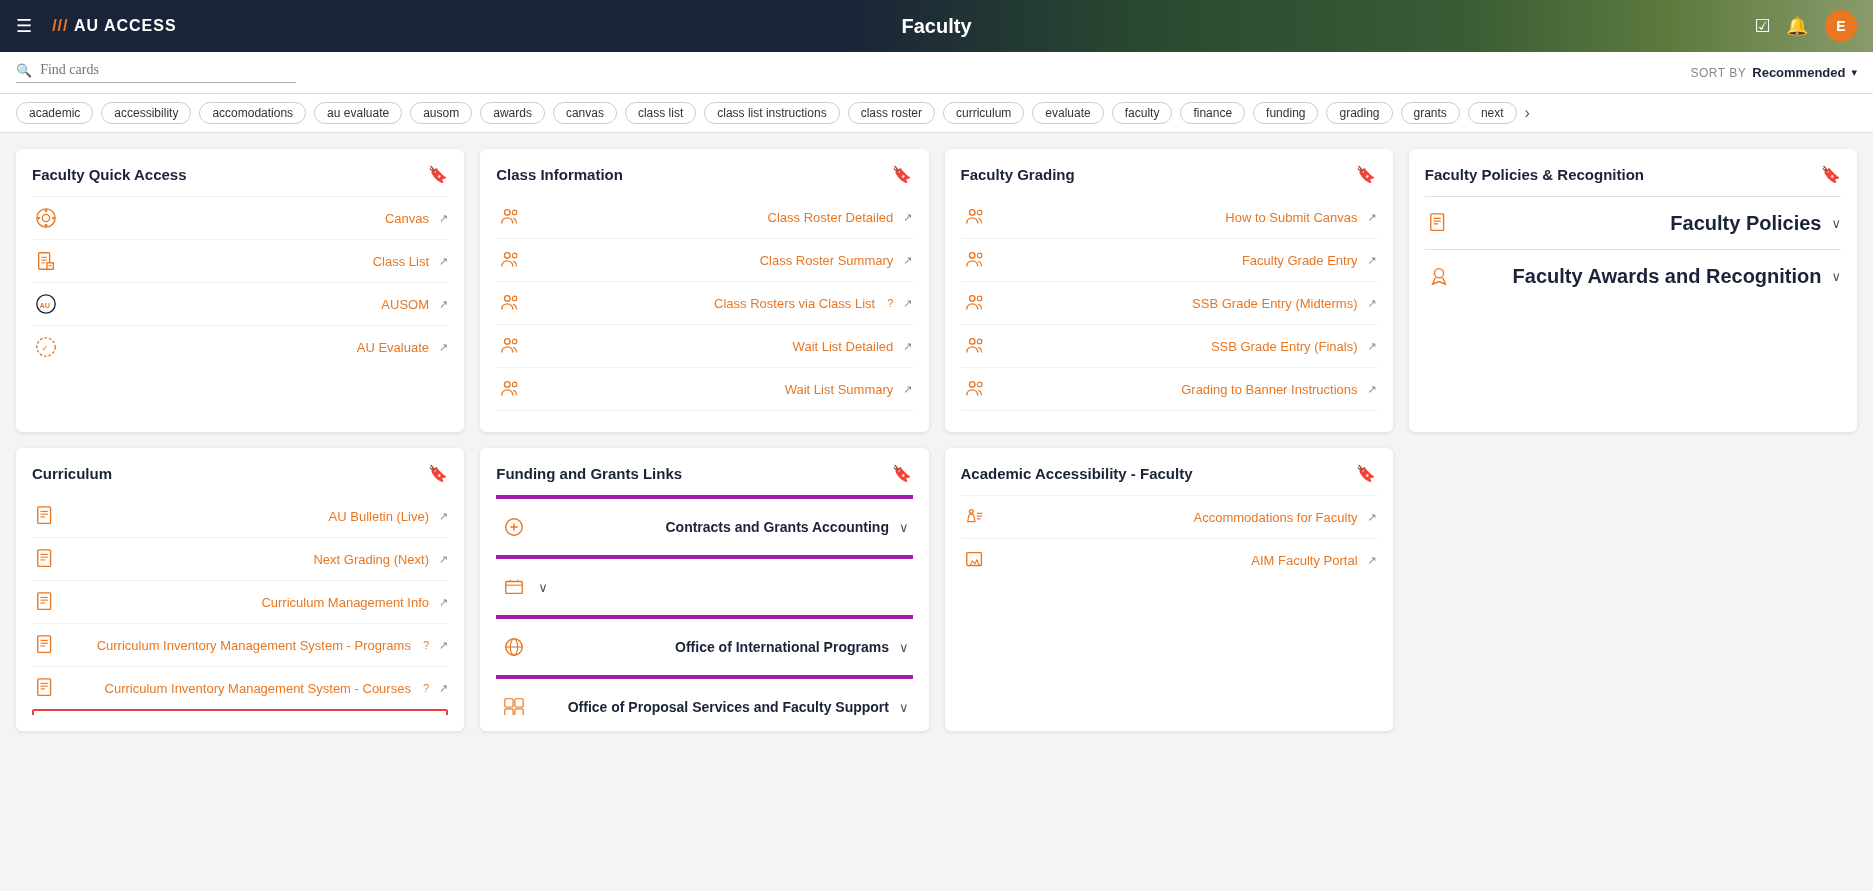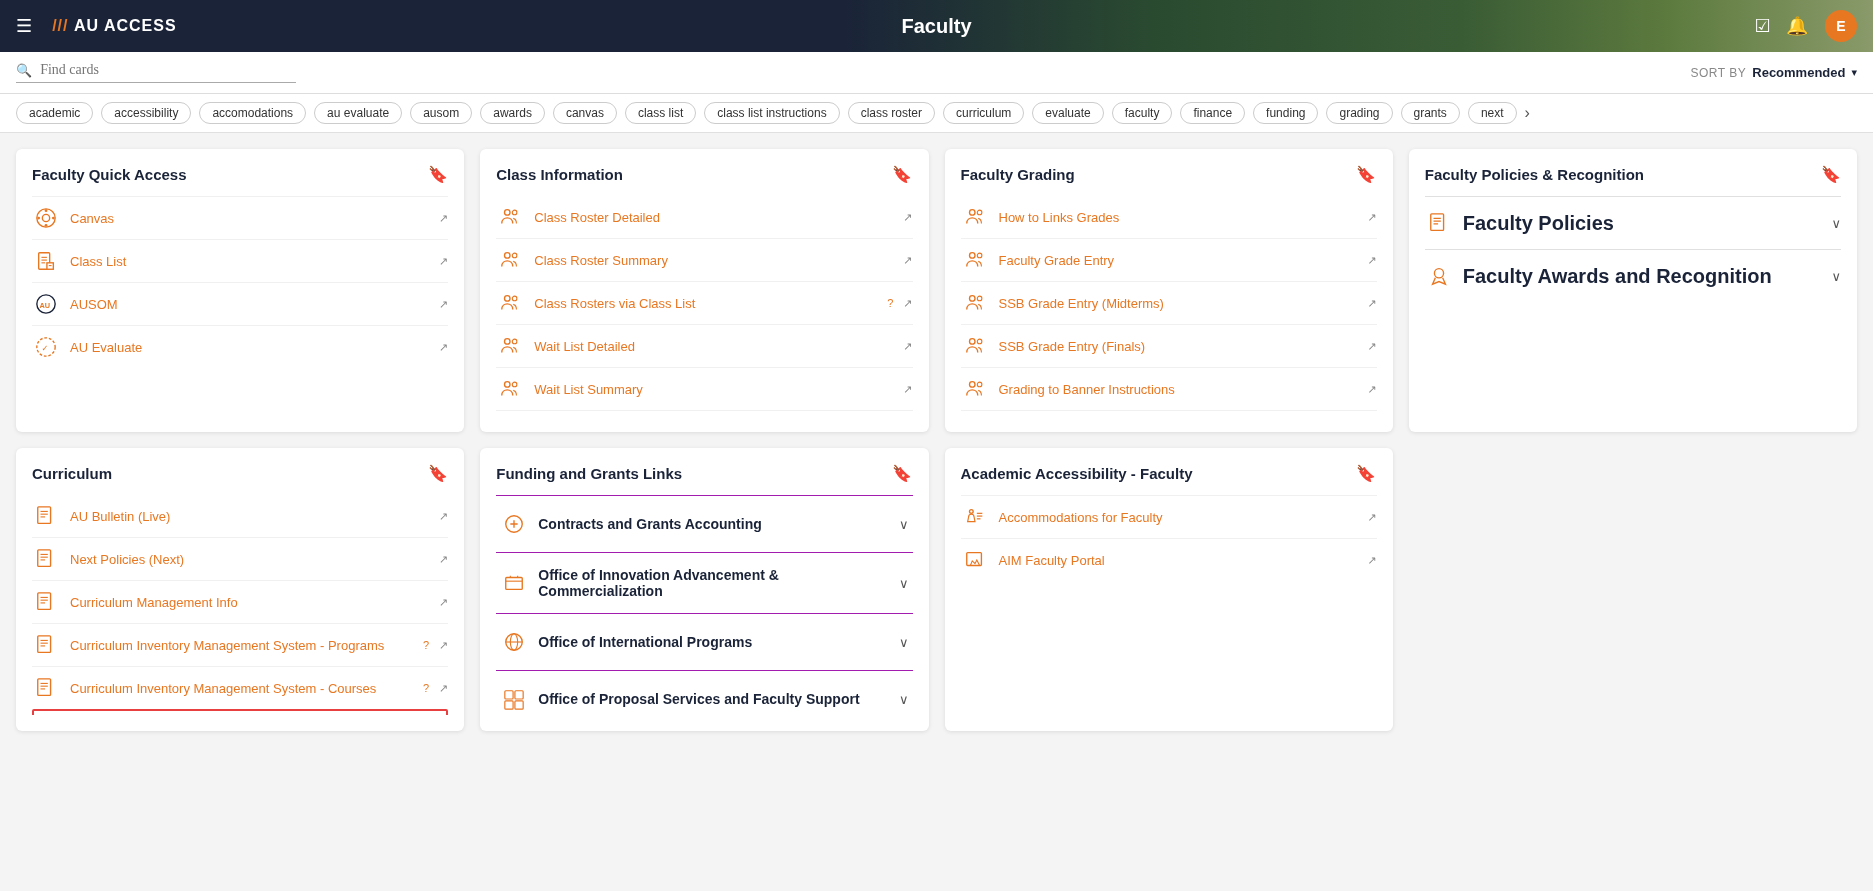--- a/index.html
+++ b/index.html
@@ -45,21 +45,21 @@
     }
     .tag {
       border: 1px solid #ccc; border-radius: 16px; padding: 3px 12px; font-size: 12px; color: #333; cursor: pointer; white-space: nowrap; background: white;
     }
     .tag-more { color: #555; font-size: 16px; cursor: pointer; }
 
     
     .main-content { padding: 16px; display: grid; grid-template-columns: 1fr 1fr 1fr 1fr; grid-template-rows: auto auto; gap: 16px; background: #f4f4f4; }
 
     
-    .card { background: white; border-radius: 6px; box-shadow: 0 1px 4px rgba(0,0,0,0.1); padding: 16px; position: relative; overflow: hidden; }
+    .card { background: white; border-radius: 6px; box-shadow: 0 1px 4px rgba(0,0,0,0.1); padding: 16px; position: relative; overflow: hidden; text-align: right; }
     .card-header { display: flex; align-items: center; justify-content: space-between; margin-bottom: 12px; }
     .card-title { font-size: 15px; font-weight: 700; color: #1a2338; }
     .bookmark-icon { color: #888; font-size: 16px; cursor: pointer; }
     .bookmark-icon.filled { color: #1a2338; }
 
     
     .card-item { display: flex; align-items: center; padding: 7px 0; border-top: 1px solid #f0f0f0; gap: 10px; }
     .card-item:first-of-type { border-top: none; }
     .item-icon { width: 28px; height: 28px; flex-shrink: 0; display: flex; align-items: center; justify-content: center; }
     .item-label { flex: 1; color: #e87722; font-size: 13px; cursor: pointer; }
@@ -74,21 +74,21 @@
     
     .accordion-item { border-top: 1px solid #e0e0e0; }
     .accordion-header { display: flex; align-items: center; padding: 12px 0; cursor: pointer; gap: 10px; }
     .accordion-label { flex: 1; font-size: 20px; font-weight: 600; color: #1a2338; }
     .accordion-chevron { color: #555; font-size: 13px; }
 
     
     .highlighted-row { border: 2px solid #e84040 !important; border-radius: 2px; }
 
     
-    .funding-accordion-item { border-top: 1px solid #a21caf; }
+    .funding-accordion-item { border-top: 4px solid #a21caf; }
     .funding-accordion-header { display: flex; align-items: center; padding: 14px 4px; cursor: pointer; gap: 10px; }
     .funding-accordion-label { flex: 1; font-size: 14px; font-weight: 600; color: #1a2338; }
 
     
     .svg-icon { width: 22px; height: 22px; }
 
     
     .card-col1 { grid-column: 1; }
     .card-col2 { grid-column: 2; }
     .card-col3 { grid-column: 3; }
@@ -294,21 +294,21 @@
     <div class="card-body-scroll">
       <div class="card-item">
         <div class="item-icon">
           <svg class="svg-icon" viewBox="0 0 24 24" fill="none">
               <circle cx="9" cy="7" r="3" stroke="#e87722" stroke-width="1.5"></circle>
               <path d="M3 19c0-4 3-6 6-6s6 2 6 6" stroke="#e87722" stroke-width="1.5"></path>
               <circle cx="17" cy="7" r="2.5" stroke="#e87722" stroke-width="1.2"></circle>
               <path d="M19 19c0-3-1.5-5-3.5-5.5" stroke="#e87722" stroke-width="1.2"></path>
             </svg>
         </div>
-        <span class="item-label">How to Links Grades</span>
+        <span class="item-label">How to Submit Canvas</span>
         <span class="external-icon">↗</span>
       </div>
       <div class="card-item">
         <div class="item-icon">
           <svg class="svg-icon" viewBox="0 0 24 24" fill="none">
               <circle cx="9" cy="7" r="3" stroke="#e87722" stroke-width="1.5"></circle>
               <path d="M3 19c0-4 3-6 6-6s6 2 6 6" stroke="#e87722" stroke-width="1.5"></path>
               <circle cx="17" cy="7" r="2.5" stroke="#e87722" stroke-width="1.2"></circle>
               <path d="M19 19c0-3-1.5-5-3.5-5.5" stroke="#e87722" stroke-width="1.2"></path>
             </svg>
@@ -414,21 +414,21 @@
       </div>
       <div class="card-item">
         <div class="item-icon">
           <svg class="svg-icon" viewBox="0 0 24 24" fill="none">
               <rect x="3" y="2" width="14" height="18" rx="1" stroke="#e87722" stroke-width="1.5"></rect>
               <line x1="6" y1="7" x2="14" y2="7" stroke="#e87722" stroke-width="1.2"></line>
               <line x1="6" y1="10" x2="14" y2="10" stroke="#e87722" stroke-width="1.2"></line>
               <line x1="6" y1="13" x2="11" y2="13" stroke="#e87722" stroke-width="1.2"></line>
             </svg>
         </div>
-        <span class="item-label">Next Policies (Next)</span>
+        <span class="item-label">Next Grading (Next)</span>
         <span class="external-icon">↗</span>
       </div>
       <div class="card-item">
         <div class="item-icon">
           <svg class="svg-icon" viewBox="0 0 24 24" fill="none">
               <rect x="3" y="2" width="14" height="18" rx="1" stroke="#e87722" stroke-width="1.5"></rect>
               <line x1="6" y1="7" x2="14" y2="7" stroke="#e87722" stroke-width="1.2"></line>
               <line x1="6" y1="10" x2="14" y2="10" stroke="#e87722" stroke-width="1.2"></line>
               <line x1="6" y1="13" x2="11" y2="13" stroke="#e87722" stroke-width="1.2"></line>
             </svg>
@@ -495,21 +495,20 @@
       <div class="funding-accordion-item">
         <div class="funding-accordion-header">
           <div class="item-icon">
             <svg class="svg-icon" viewBox="0 0 24 24" fill="none">
               <rect x="3" y="6" width="18" height="13" rx="1" stroke="#e87722" stroke-width="1.5"></rect>
               <line x1="3" y1="10" x2="21" y2="10" stroke="#e87722" stroke-width="1.2"></line>
               <line x1="8" y1="6" x2="8" y2="4" stroke="#e87722" stroke-width="1.2"></line>
               <line x1="16" y1="6" x2="16" y2="4" stroke="#e87722" stroke-width="1.2"></line>
             </svg>
           </div>
-          <span class="funding-accordion-label">Office of Innovation Advancement &amp; Commercialization</span>
           <span class="accordion-chevron">∨</span>
         </div>
       </div>
 
       <div class="funding-accordion-item">
         <div class="funding-accordion-header">
           <div class="item-icon">
             <svg class="svg-icon" viewBox="0 0 24 24" fill="none">
               <circle cx="12" cy="12" r="9" stroke="#e87722" stroke-width="1.5"></circle>
               <ellipse cx="12" cy="12" rx="4" ry="9" stroke="#e87722" stroke-width="1.2"></ellipse>

